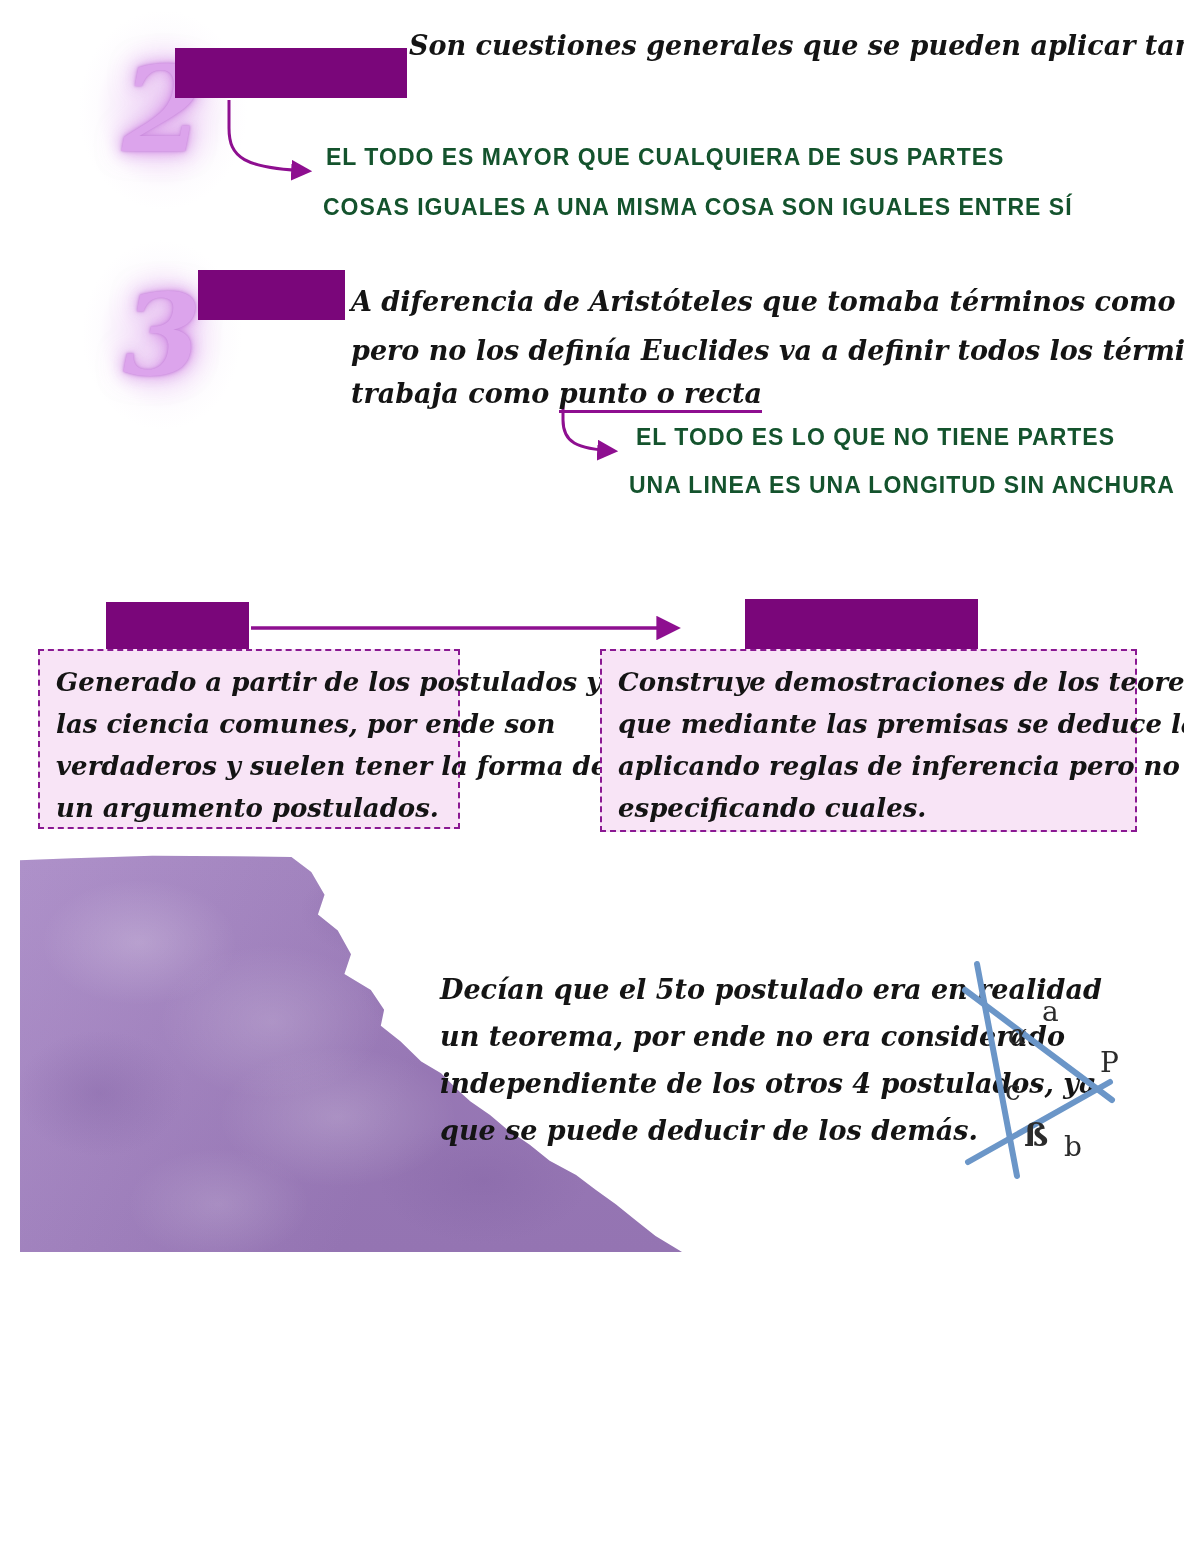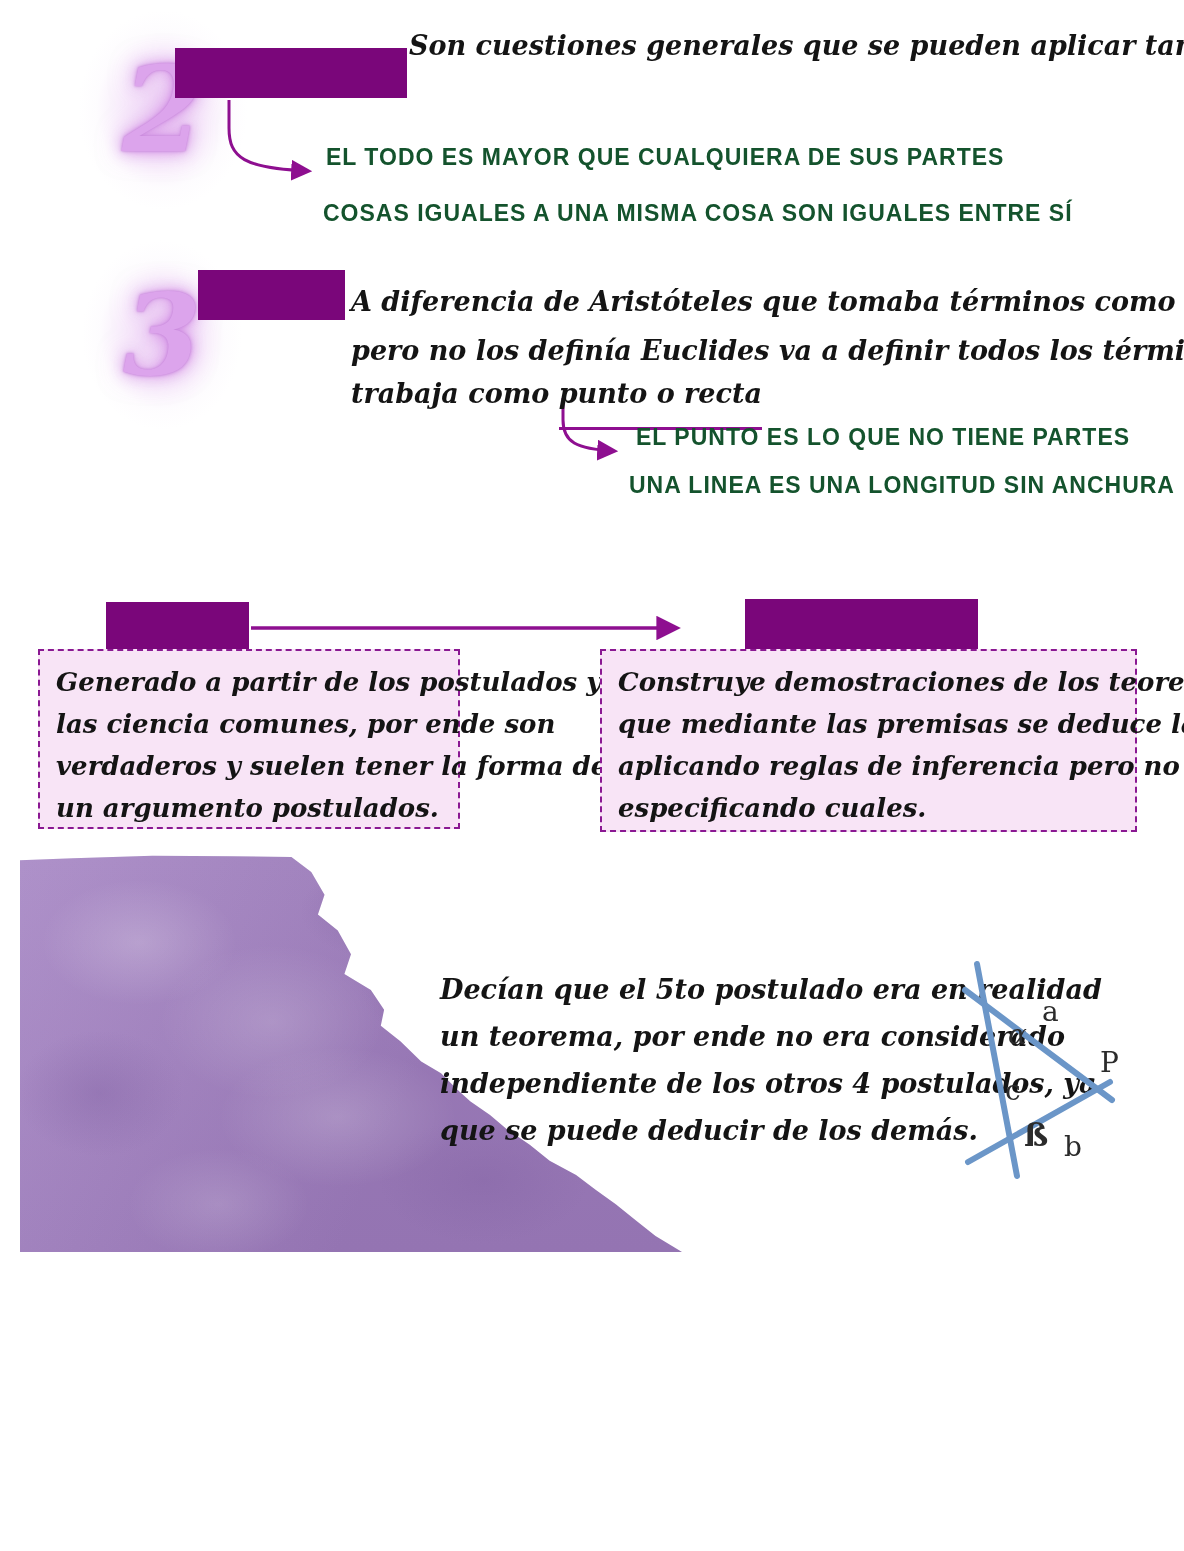--- a/index.html
+++ b/index.html
@@ -24,21 +24,21 @@
   .caps{font-family:"Liberation Sans",sans-serif;font-weight:600;font-size:23px;
     letter-spacing:1px;color:#14532d;line-height:50px;white-space:nowrap;}
 
   .abs{position:absolute;}
 
   
   .pinkbox{position:absolute;background:#f8e4f6;border:2px dashed #8a1892;
     box-sizing:border-box;padding:10px 16px;}
   .pinkbox .script{font-size:26px;line-height:42px;}
 
-  .underlined{border-bottom:3px solid #8e0f90;padding-bottom:18px;}
+  .underlined{border-bottom:3px solid #8e0f90;padding-bottom:1px;}
 
   svg{position:absolute;overflow:visible;}
 
   
   .paper{position:absolute;left:20px;top:855px;width:662px;height:397px;
     background:
       radial-gradient(ellipse 140px 90px at 18% 22%, rgba(255,255,255,.20), transparent 70%),
       radial-gradient(ellipse 120px 70px at 55% 14%, rgba(124,92,158,.35), transparent 70%),
       radial-gradient(ellipse 160px 110px at 38% 42%, rgba(255,255,255,.16), transparent 70%),
       radial-gradient(ellipse 120px 90px at 12% 60%, rgba(120,88,156,.30), transparent 70%),
@@ -73,35 +73,35 @@
       <marker id="ah" viewBox="0 0 10 10" refX="8" refY="5" markerWidth="7" markerHeight="7" orient="auto-start-reverse">
         <path d="M0,0 L10,5 L0,10 z" fill="#8e0f90"></path>
       </marker>
     </defs>
     <path d="M 229 100 L 229 128 C 229 158 244 168 308 171" fill="none" stroke="#8e0f90" stroke-width="3" marker-end="url(#ah)"></path>
     <path d="M 563 398 L 563 420 C 563 442 576 449 614 451" fill="none" stroke="#8e0f90" stroke-width="3" marker-end="url(#ah)"></path>
     <path d="M 251 628 L 676 628" fill="none" stroke="#8e0f90" stroke-width="3.5" marker-end="url(#ah)"></path>
   </svg>
 
   <div class="abs caps" style="left:326px;top:132px;">EL TODO ES MAYOR QUE CUALQUIERA DE SUS PARTES</div>
-  <div class="abs caps" style="left:323px;top:188px;">COSAS IGUALES A UNA MISMA COSA SON IGUALES ENTRE SÍ</div>
+  <div class="abs caps" style="left:323px;top:182px;">COSAS IGUALES A UNA MISMA COSA SON IGUALES ENTRE SÍ</div>
 
   <div class="numeral-wrap" style="left:82px;top:240px;width:160px;height:190px;">
     <span class="numeral" style="font-size:112px;">3</span>
   </div>
 
   <div class="bar" style="left:198px;top:270px;width:147px;height:50px;"></div>
 
   <div class="abs script" style="left:351px;top:278px;">A diferencia de Aristóteles  que tomaba términos como punto de partida</div>
   <div class="abs script" style="left:351px;top:327px;">pero no los definía  Euclides va a definir todos los términos con los que</div>
   <div class="abs script" style="left:351px;top:370px;">
     <span>trabaja como </span><span class="underlined">punto o recta</span>
   </div>
 
-  <div class="abs caps" style="left:636px;top:412px;">EL PUNTO ES LO QUE NO TIENE PARTES</div>
+  <div class="abs caps" style="left:636px;top:412px;">EL TODO ES LO QUE NO TIENE PARTES</div>
   <div class="abs caps" style="left:629px;top:460px;">UNA LINEA ES UNA LONGITUD SIN ANCHURA</div>
 
   <div class="bar" style="left:106px;top:602px;width:143px;height:47px;"></div>
   <div class="bar" style="left:745px;top:599px;width:233px;height:51px;"></div>
 
   <div class="pinkbox" style="left:38px;top:649px;width:422px;height:180px;">
     <div class="script">Generado a partir de los postulados y</div>
     <div class="script">las ciencia comunes, por ende son</div>
     <div class="script">verdaderos y suelen tener la forma de</div>
     <div class="script">un argumento postulados.</div>

